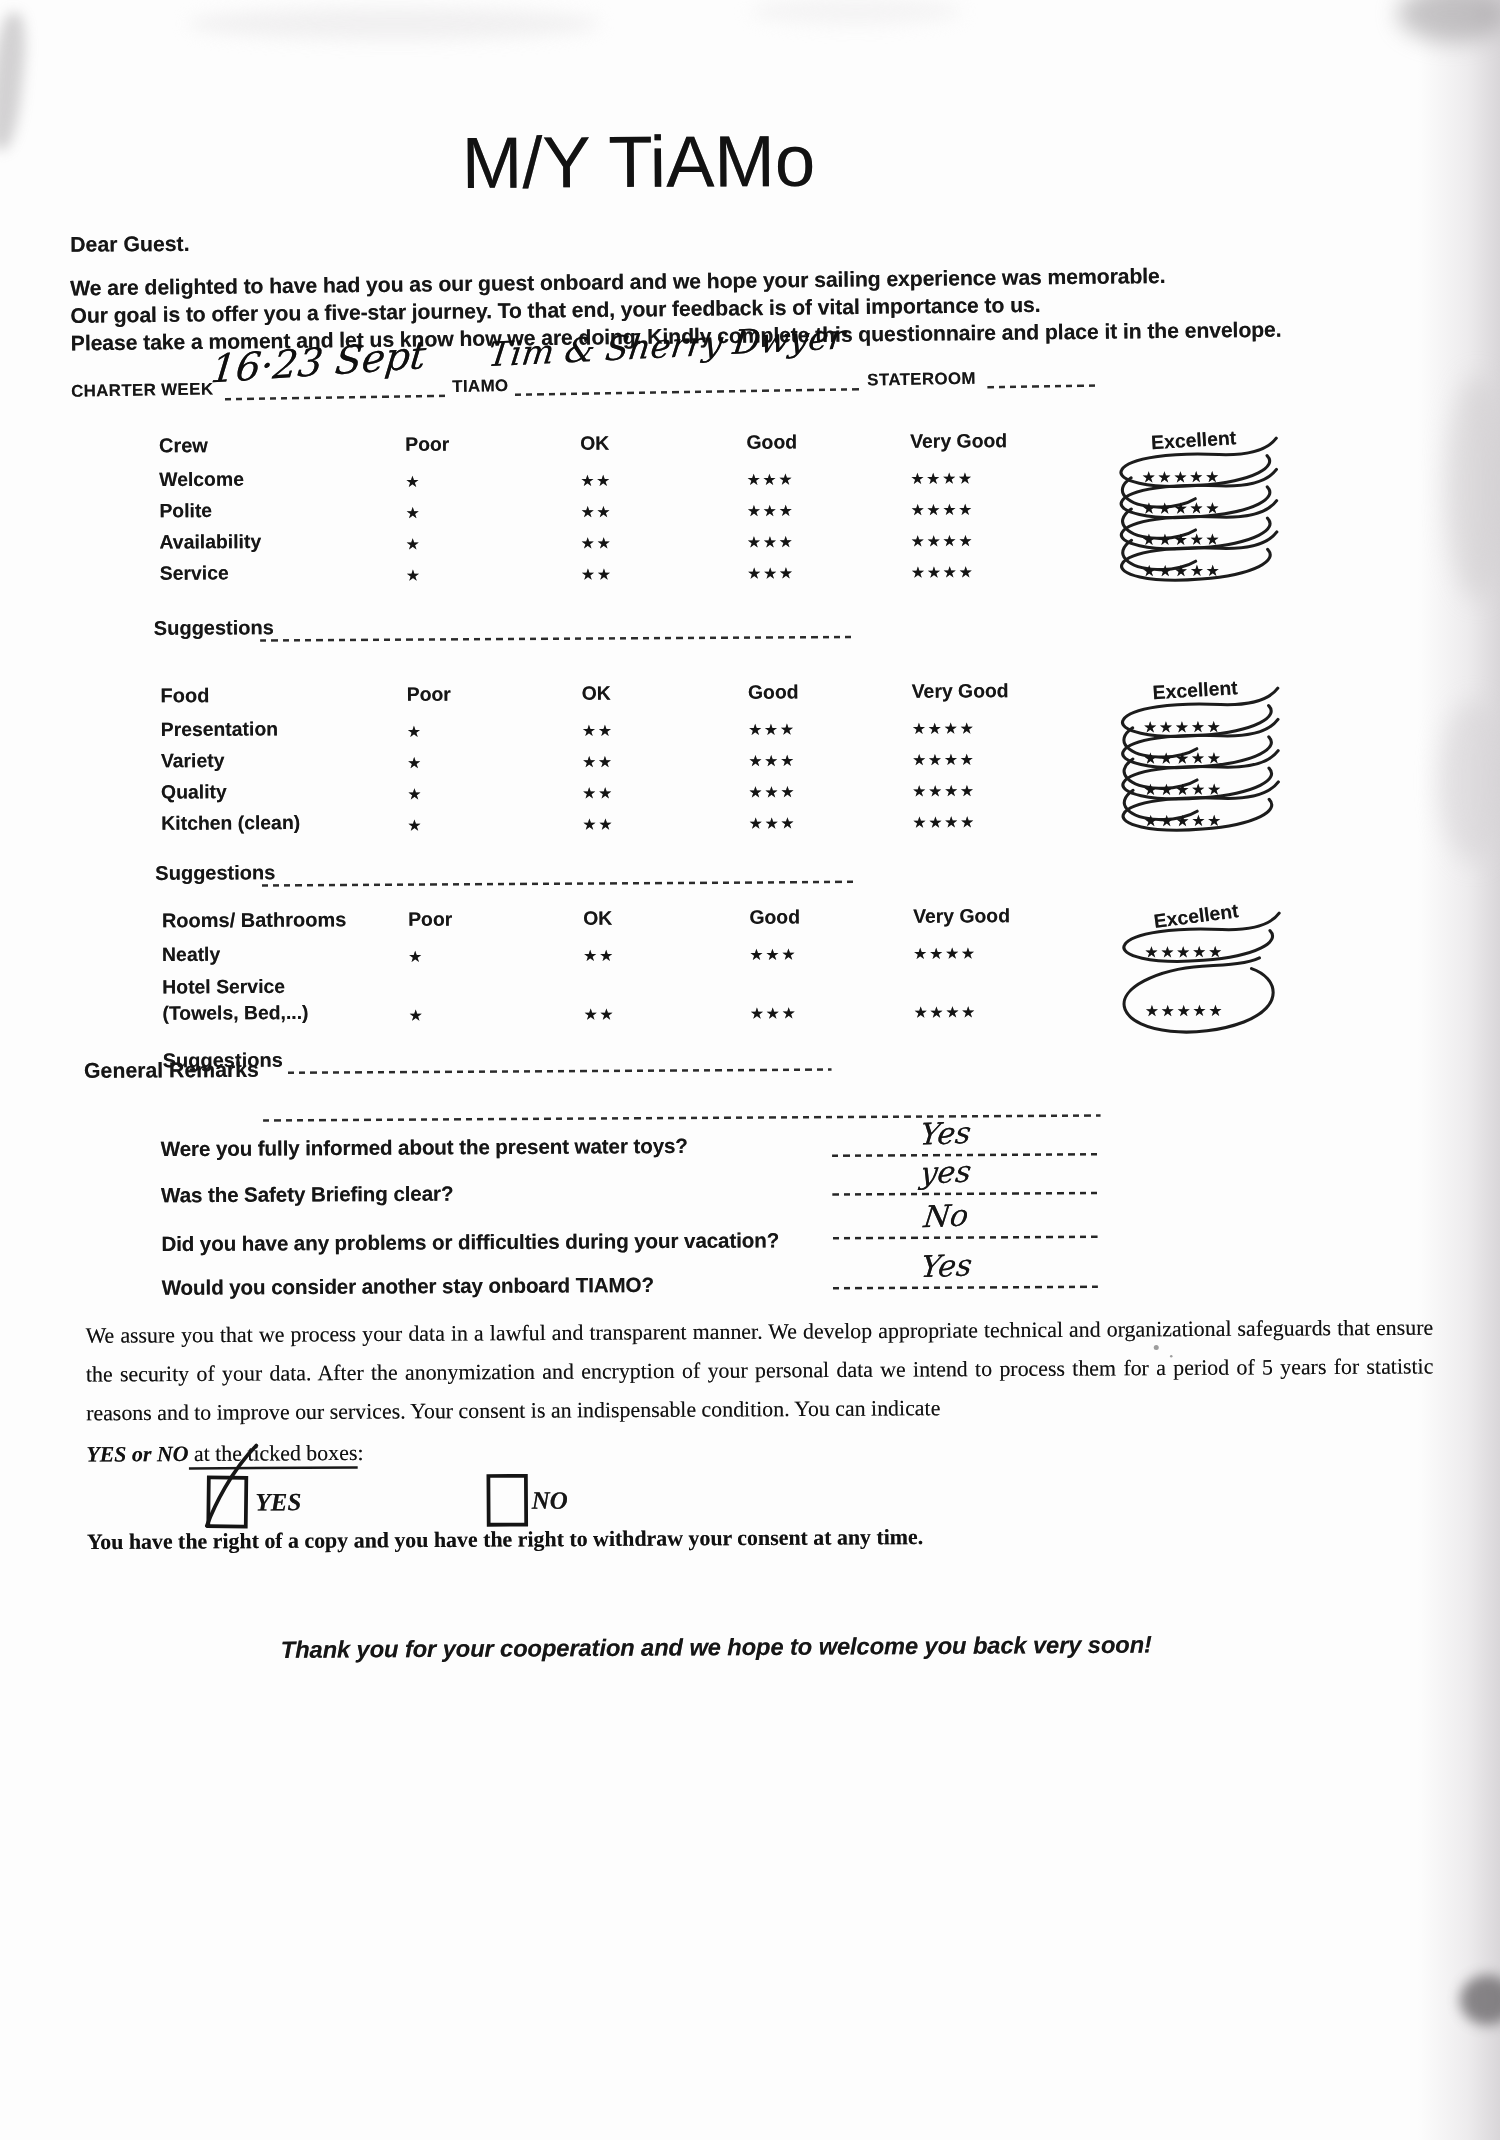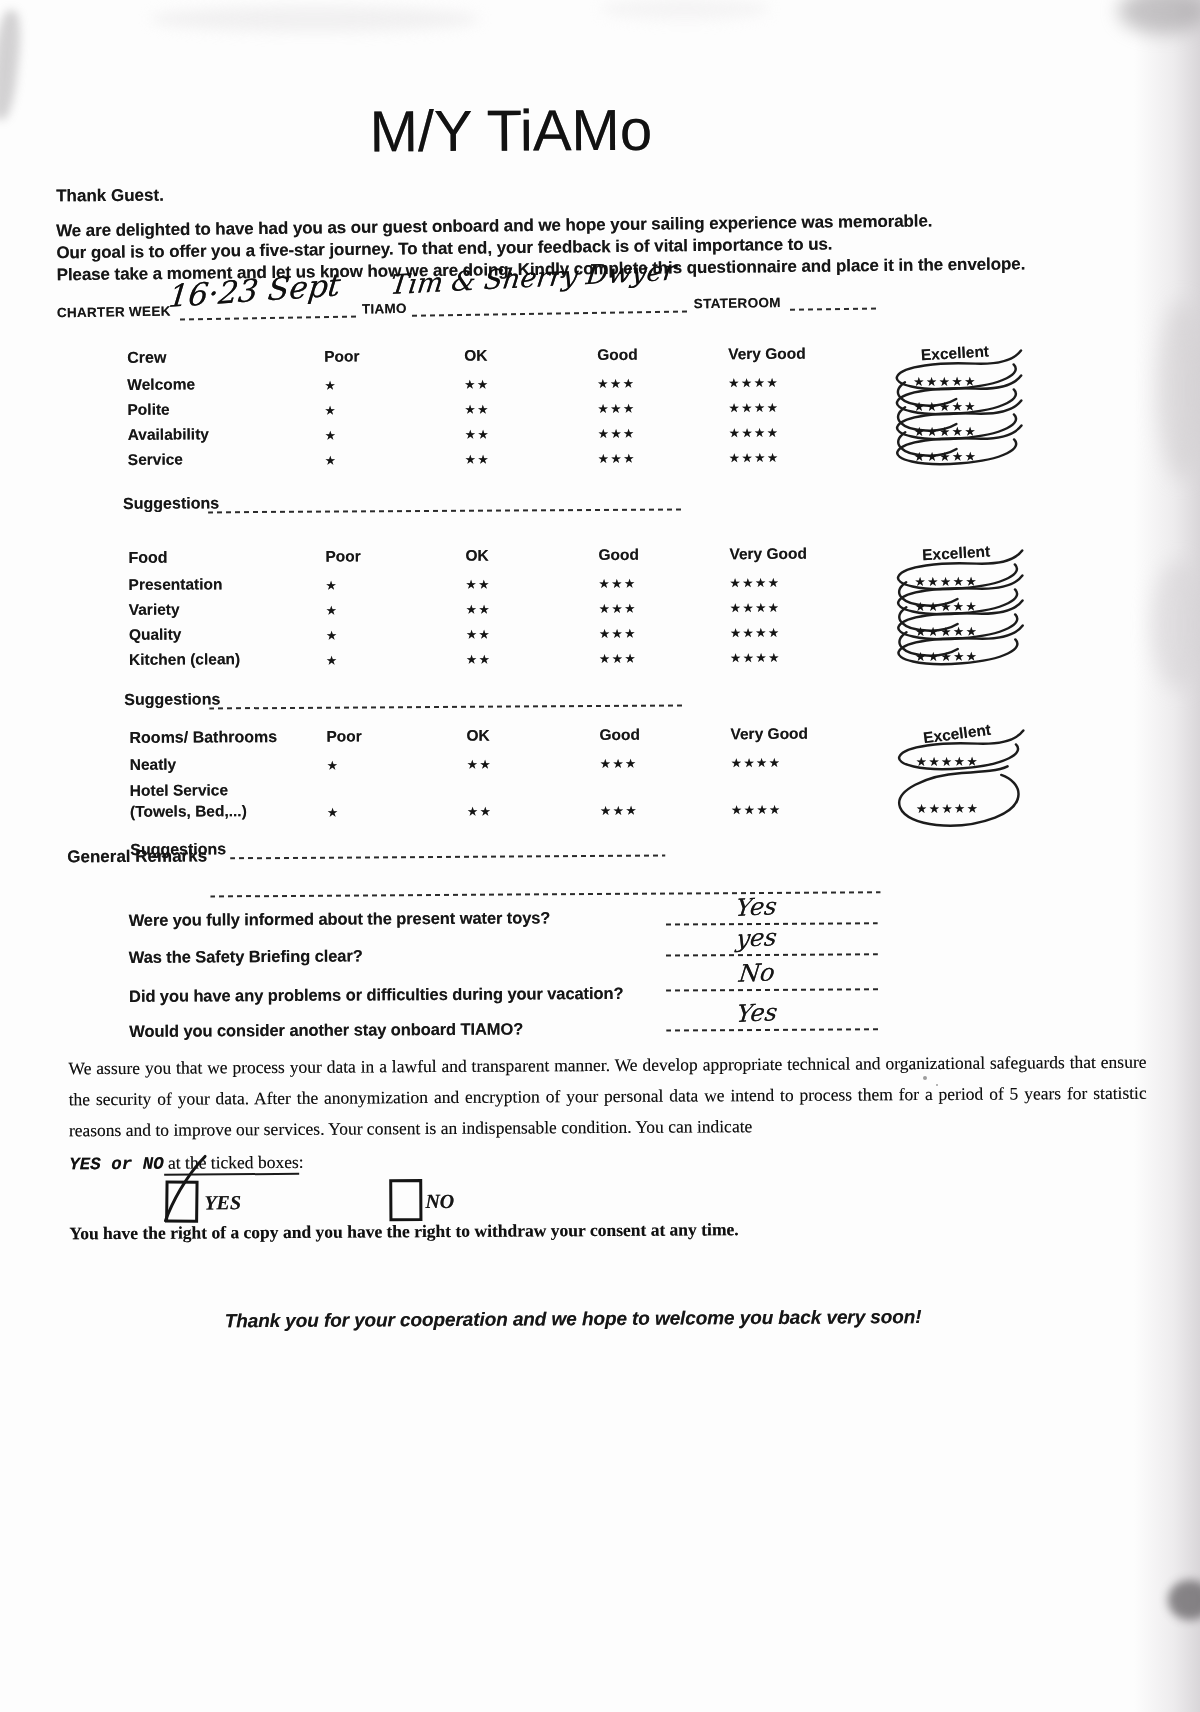--- a/index.html
+++ b/index.html
@@ -67,21 +67,21 @@
   .azone { position:absolute; left:537px; top:0; width:212px; }
   .ahw { position:absolute; left:0; right:30px; bottom:4px; text-align:center; font-family:"DejaVu Serif",serif;
          font-style:italic; font-size:24px; transform:skewX(-9deg) rotate(-2deg); text-shadow:0 0 .5px rgba(0,0,0,.7); }
   .aline { position:absolute; left:0; right:0; bottom:0; height:2px;
            background:repeating-linear-gradient(90deg,#262626 0 5px,transparent 5px 9px); }
 
   
   .privacy-p { left:62px; top:1050px; width:1078px; font-family:"Liberation Serif", serif; font-size:17.5px;
                line-height:31px; text-align:justify; color:#111; }
   .privacy-2 { left:62px; top:1150px; font-family:"Liberation Serif", serif; font-size:17.5px; color:#111; }
-  .em-sz { font-weight:700; font-style:italic;font-family:Liberation Mono, monospace; }
+  .em-sz { font-weight:700; font-style:italic; }
   .u-hand { border-bottom:2px solid #1a1a1a; padding-bottom:1px; }
   .cbox { position:absolute; width:27px; height:36px; border:3px solid #141414; background:transparent; }
   .cbox-yes { left:158px; top:1178px; transform:rotate(1deg); }
   .cbox-no  { left:382px; top:1178px; }
   .cbl { position:absolute; font-family:"Liberation Serif", serif; font-weight:700; font-style:italic; font-size:20px; }
   .cbl-yes { left:197px; top:1189px; }
   .cbl-no  { left:418px; top:1189px; }
   .tick { position:absolute; left:150px; top:1152px; width:52px; height:70px; overflow:visible; }
   .tick path { fill:none; stroke:#161616; stroke-width:3; stroke-linecap:round; }
   .rights { left:62px; top:1220px; font-family:"Liberation Serif", serif; font-weight:700; font-size:17.5px; color:#111; }
@@ -100,21 +100,21 @@
   <div class="art art-band"></div>
   <div class="art art-rt"></div>
   <div class="art art-rm"></div>
   <div class="art art-rl"></div>
   <div class="art art-br"></div>
   <div class="art noise-dots"></div>
 
   <div class="content">
 
     <div class="abs title">M/Y TiAMo</div>
-    <div class="abs salutation">Thank Guest.</div>
+    <div class="abs salutation">Dear Guest.</div>
     <div class="abs intro">
       <div>We are delighted to have had you as our guest onboard and we hope your sailing experience was memorable.</div>
       <div>Our goal is to offer you a five-star journey. To that end, your feedback is of vital importance to us.</div>
       <div>Please take a moment and let us know how we are doing. Kindly complete this questionnaire and place it in the envelope.</div>
     </div>
 
     <div class="abs charter">
       <span class="flabel" style="left:55px; top:302px;">CHARTER WEEK</span>
       <div class="dashes" style="left:178px; top:317px; width:180px;"></div>
       <span class="hw hw-week">16·23 Sept</span>

